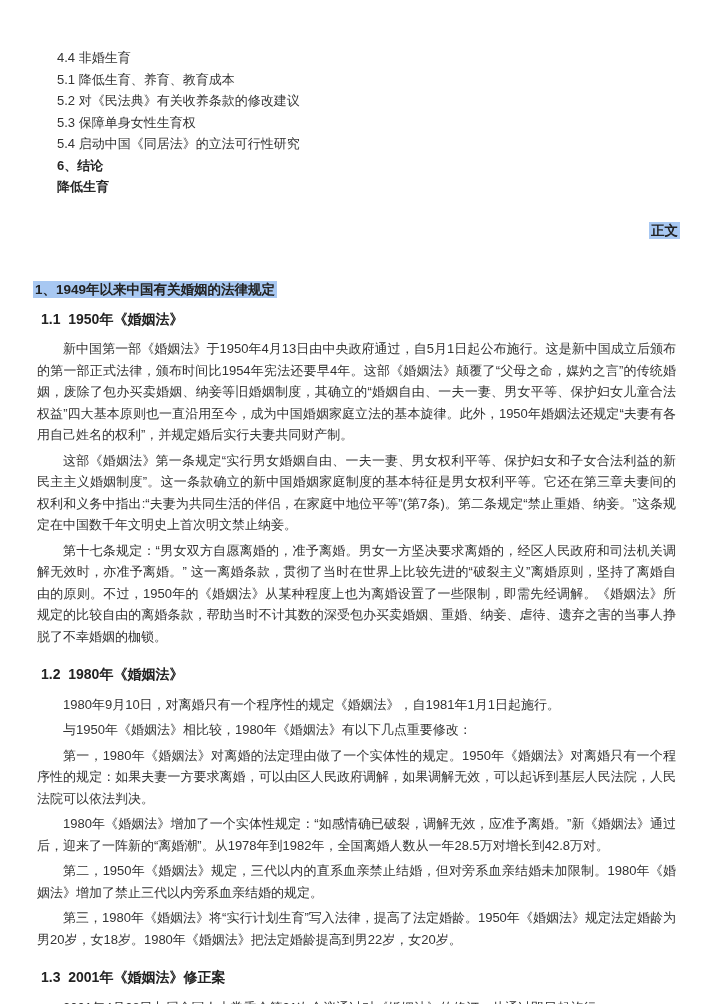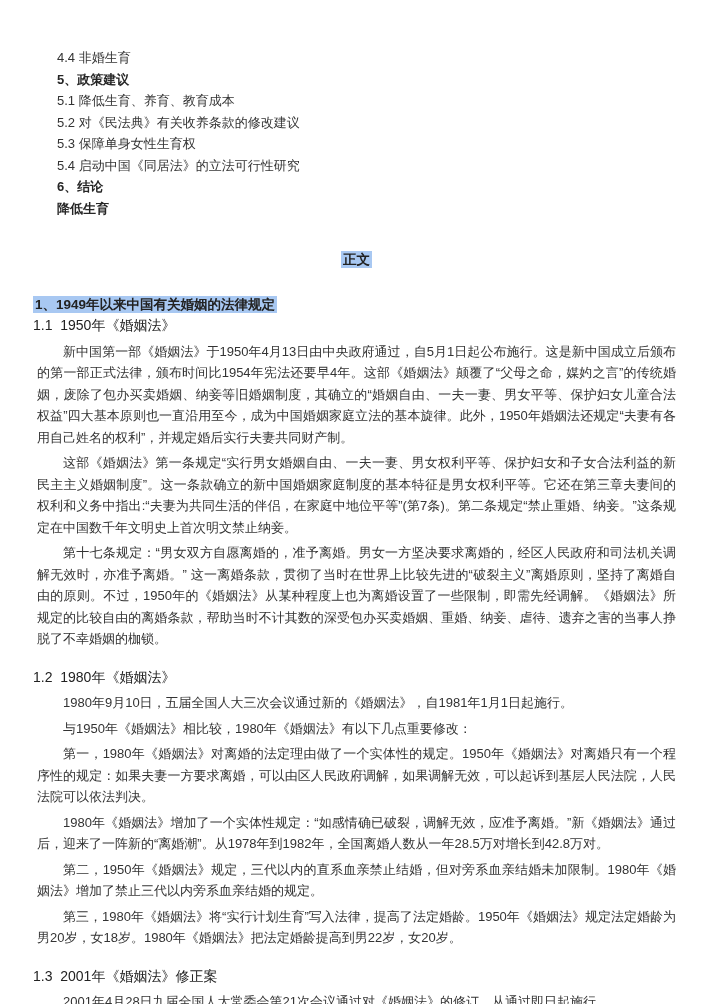--- a/index.html
+++ b/index.html
@@ -26,84 +26,83 @@
     padding-left: 24px;
   }
   .toc-line {
     white-space: pre-wrap;
   }
   .toc-line.bold {
     font-weight: bold;
     color: #262626;
   }
   .body-marker-row {
-    text-align: center;
-    margin-top: 30px;
+    text-align: right;
+    margin-top: 22px;
     font-weight: bold;
     color: #222222;
     font-size: 13.5px;
   }
   .hl {
     background: #a8c8f2;
     padding: 1px 2px;
   }
   .chapter-title {
-    margin: 23px 0 0 0;
+    margin: 38px 0 0 0;
     font-size: 13.5px;
     font-weight: bold;
     color: #222222;
     line-height: 21.5px;
     white-space: pre-wrap;
   }
   .section-title {
-    margin: 0;
+    margin: 8px;
     font-size: 14px;
-    font-weight: normal;
+    font-weight: bold;
     color: #222222;
     line-height: 21.5px;
     white-space: pre-wrap;
   }
   .section-title.gap-above {
     margin-top: 17px;
   }
   p.para {
     margin: 4px;
     text-indent: 2em;
     text-align: justify;
   }
 </style>
 </head>
 <body>
 
 <div class="page">
 
   <div class="toc">
     <div class="toc-line">4.4 非婚生育</div>
-    <div class="toc-line bold">5、政策建议</div>
     <div class="toc-line">5.1 降低生育、养育、教育成本</div>
     <div class="toc-line">5.2 对《民法典》有关收养条款的修改建议</div>
     <div class="toc-line">5.3 保障单身女性生育权</div>
     <div class="toc-line">5.4 启动中国《同居法》的立法可行性研究</div>
     <div class="toc-line bold">6、结论</div>
     <div class="toc-line bold">降低生育</div>
   </div>
 
   <div class="body-marker-row">
     <span class="hl">正文</span>
   </div>
 
   <h2 class="chapter-title"><span class="hl">1、1949年以来中国有关婚姻的法律规定</span></h2>
 
   <h3 class="section-title">1.1  1950年《婚姻法》</h3>
   <p class="para">新中国第一部《婚姻法》于1950年4月13日由中央政府通过，自5月1日起公布施行。这是新中国成立后颁布的第一部正式法律，颁布时间比1954年宪法还要早4年。这部《婚姻法》颠覆了“父母之命，媒妁之言”的传统婚姻，废除了包办买卖婚姻、纳妾等旧婚姻制度，其确立的“婚姻自由、一夫一妻、男女平等、保护妇女儿童合法权益”四大基本原则也一直沿用至今，成为中国婚姻家庭立法的基本旋律。此外，1950年婚姻法还规定“夫妻有各用自己姓名的权利”，并规定婚后实行夫妻共同财产制。</p>
   <p class="para">这部《婚姻法》第一条规定“实行男女婚姻自由、一夫一妻、男女权利平等、保护妇女和子女合法利益的新民主主义婚姻制度”。这一条款确立的新中国婚姻家庭制度的基本特征是男女权利平等。它还在第三章夫妻间的权利和义务中指出:“夫妻为共同生活的伴侣，在家庭中地位平等”(第7条)。第二条规定“禁止重婚、纳妾。”这条规定在中国数千年文明史上首次明文禁止纳妾。</p>
   <p class="para">第十七条规定：“男女双方自愿离婚的，准予离婚。男女一方坚决要求离婚的，经区人民政府和司法机关调解无效时，亦准予离婚。” 这一离婚条款，贯彻了当时在世界上比较先进的“破裂主义”离婚原则，坚持了离婚自由的原则。不过，1950年的《婚姻法》从某种程度上也为离婚设置了一些限制，即需先经调解。《婚姻法》所规定的比较自由的离婚条款，帮助当时不计其数的深受包办买卖婚姻、重婚、纳妾、虐待、遗弃之害的当事人挣脱了不幸婚姻的枷锁。</p>
 
   <h3 class="section-title gap-above">1.2  1980年《婚姻法》</h3>
-  <p class="para">1980年9月10日，五届全国人大三次会议通过新的《婚姻法》，自1981年1月1日起施行。</p>
+  <p class="para">1980年9月10日，对离婚只有一个程序性的规定《婚姻法》，自1981年1月1日起施行。</p>
   <p class="para">与1950年《婚姻法》相比较，1980年《婚姻法》有以下几点重要修改：</p>
   <p class="para">第一，1980年《婚姻法》对离婚的法定理由做了一个实体性的规定。1950年《婚姻法》对离婚只有一个程序性的规定：如果夫妻一方要求离婚，可以由区人民政府调解，如果调解无效，可以起诉到基层人民法院，人民法院可以依法判决。</p>
   <p class="para">1980年《婚姻法》增加了一个实体性规定：“如感情确已破裂，调解无效，应准予离婚。”新《婚姻法》通过后，迎来了一阵新的“离婚潮”。从1978年到1982年，全国离婚人数从一年28.5万对增长到42.8万对。</p>
   <p class="para">第二，1950年《婚姻法》规定，三代以内的直系血亲禁止结婚，但对旁系血亲结婚未加限制。1980年《婚姻法》增加了禁止三代以内旁系血亲结婚的规定。</p>
   <p class="para">第三，1980年《婚姻法》将“实行计划生育”写入法律，提高了法定婚龄。1950年《婚姻法》规定法定婚龄为男20岁，女18岁。1980年《婚姻法》把法定婚龄提高到男22岁，女20岁。</p>
 
   <h3 class="section-title gap-above">1.3  2001年《婚姻法》修正案</h3>
   <p class="para">2001年4月28日九届全国人大常委会第21次会议通过对《婚姻法》的修订，从通过即日起施行。</p>
 
 </div>

